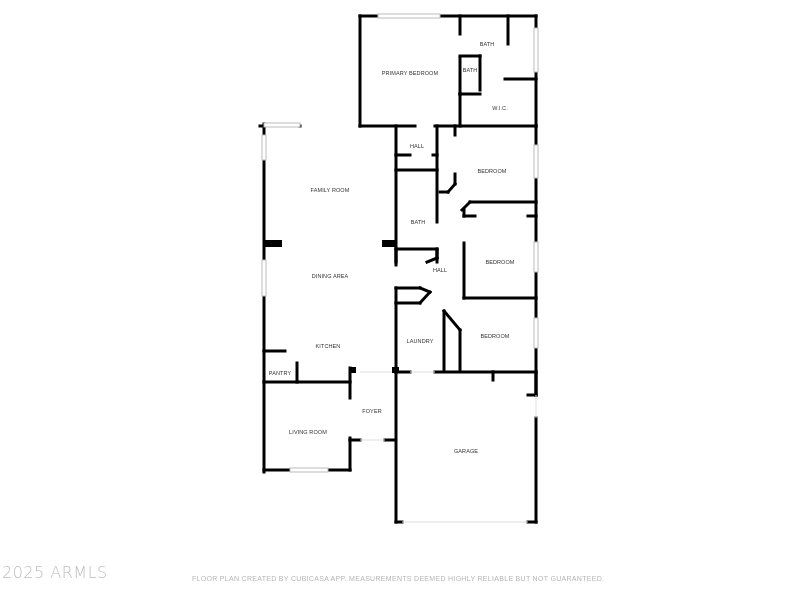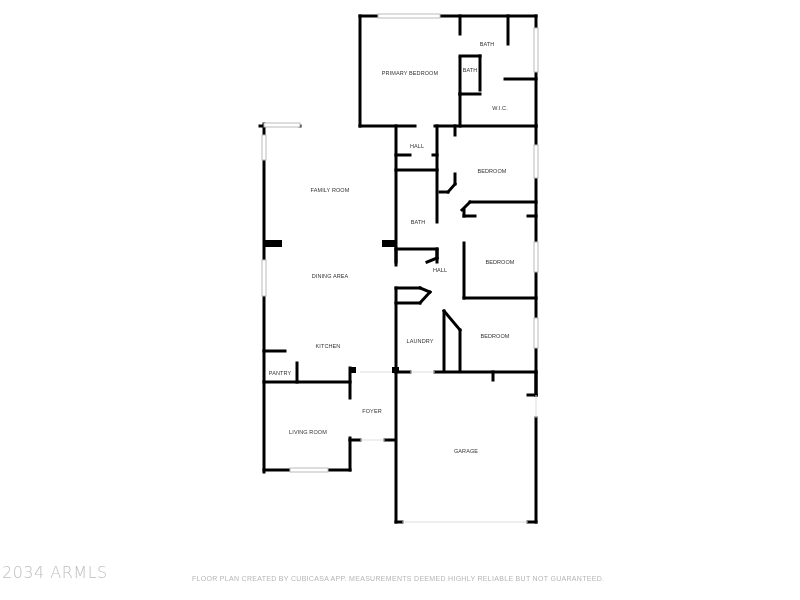--- a/index.html
+++ b/index.html
@@ -139,14 +139,14 @@
   <div class="room-label" style="left:330px;top:276px;">DINING AREA</div>
   <div class="room-label" style="left:328px;top:346px;">KITCHEN</div>
   <div class="room-label" style="left:420px;top:341px;">LAUNDRY</div>
   <div class="room-label" style="left:495px;top:336px;">BEDROOM</div>
   <div class="room-label" style="left:280px;top:373px;">PANTRY</div>
   <div class="room-label" style="left:372px;top:411px;">FOYER</div>
   <div class="room-label" style="left:308px;top:432px;">LIVING ROOM</div>
   <div class="room-label" style="left:466px;top:451px;">GARAGE</div>
 </div>
 
-<div class="watermark">2034 ARMLS</div>
+<div class="watermark">2025 ARMLS</div>
 <div class="disclaimer">FLOOR PLAN CREATED BY CUBICASA APP. MEASUREMENTS DEEMED HIGHLY RELIABLE BUT NOT GUARANTEED.</div>
 
 </body></html>

